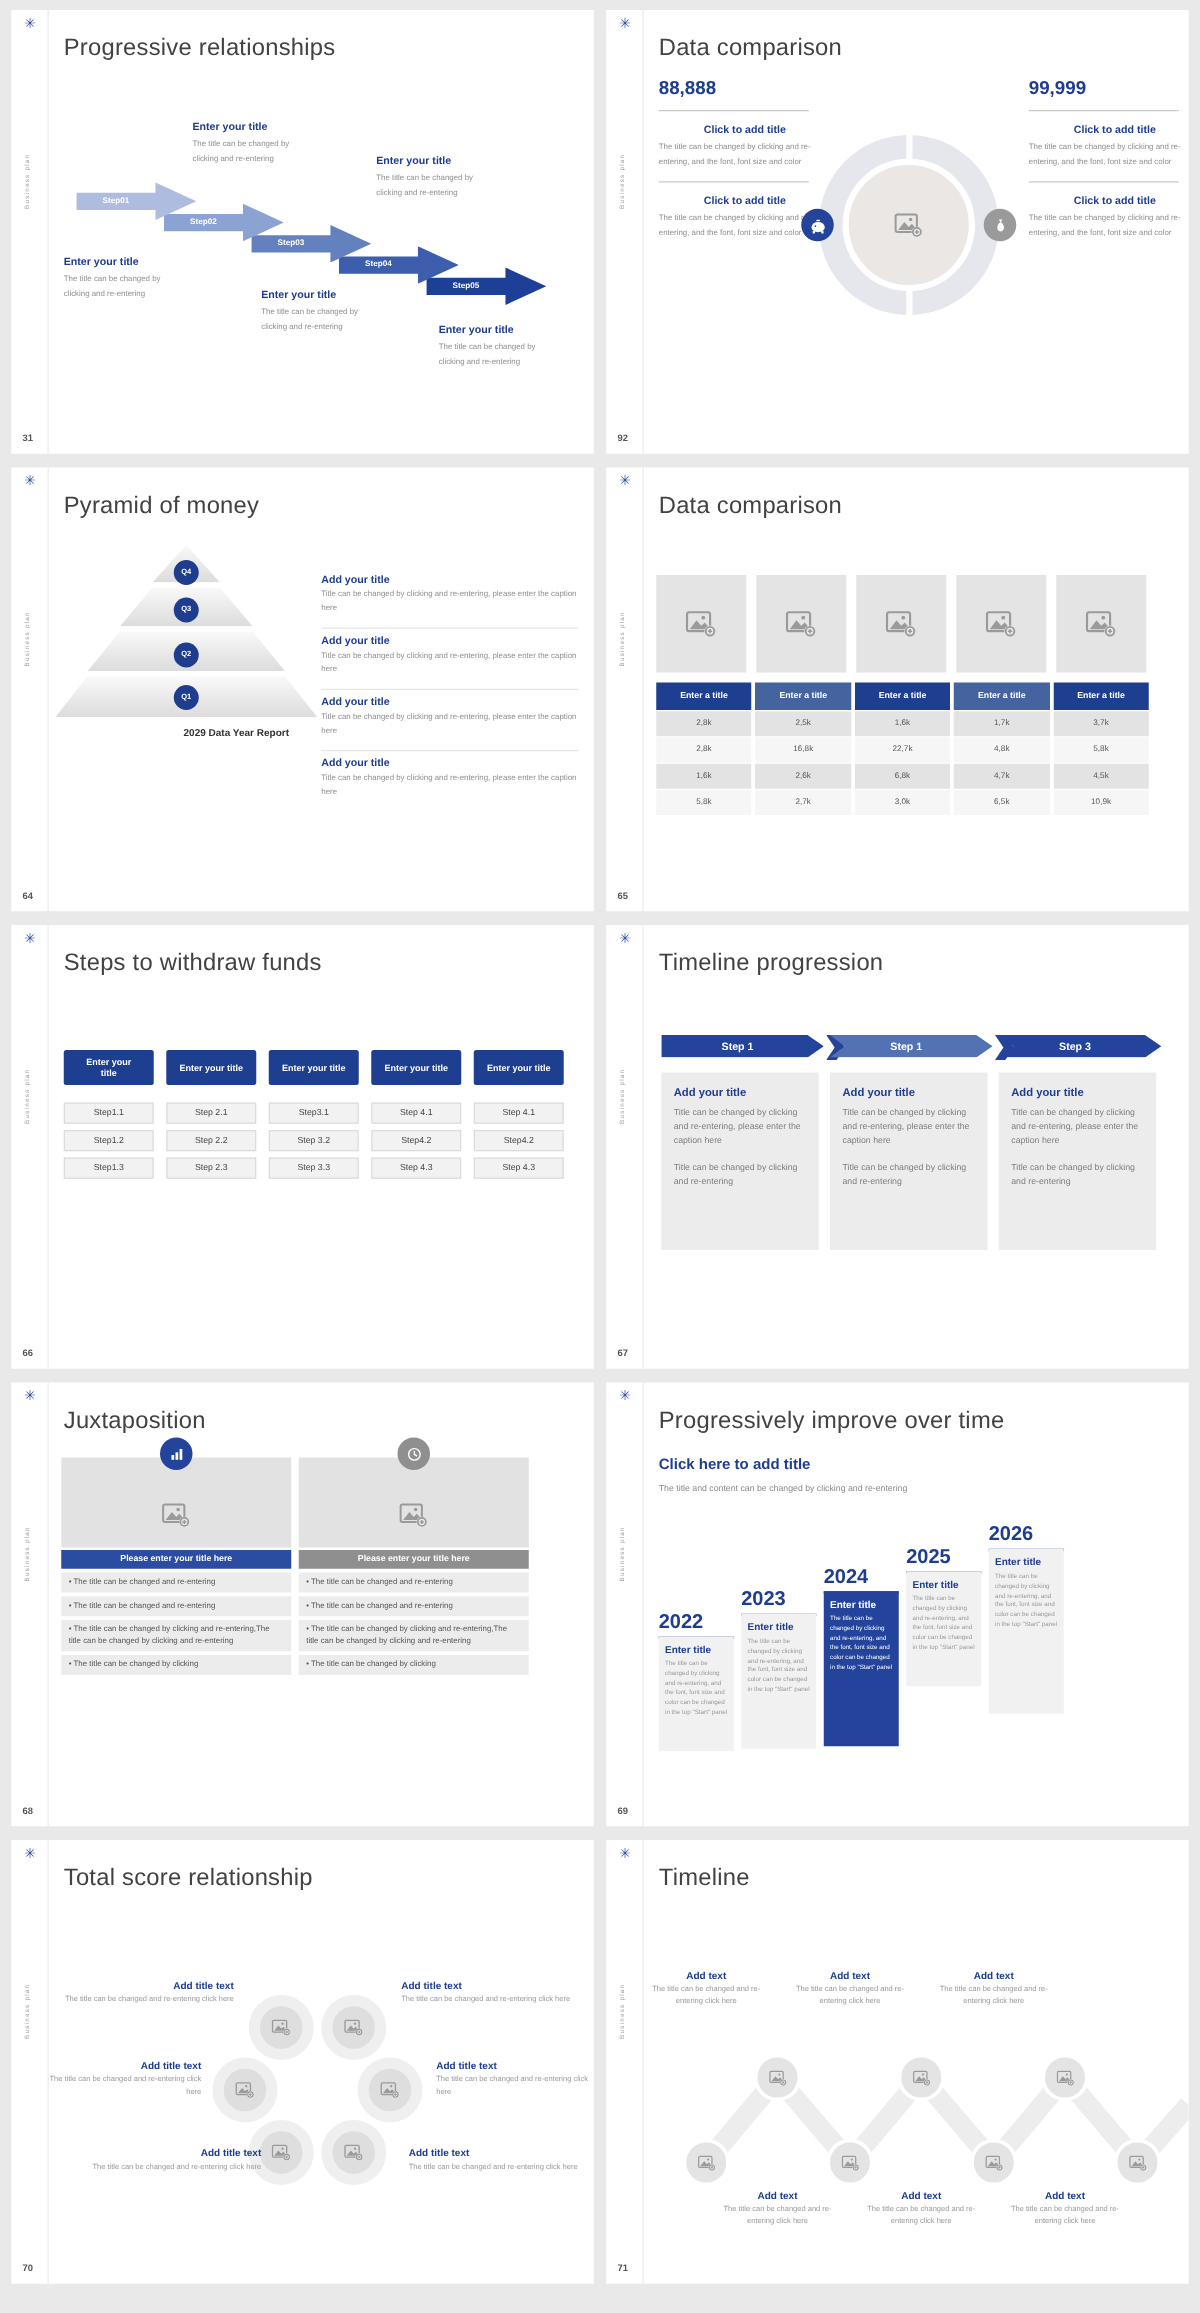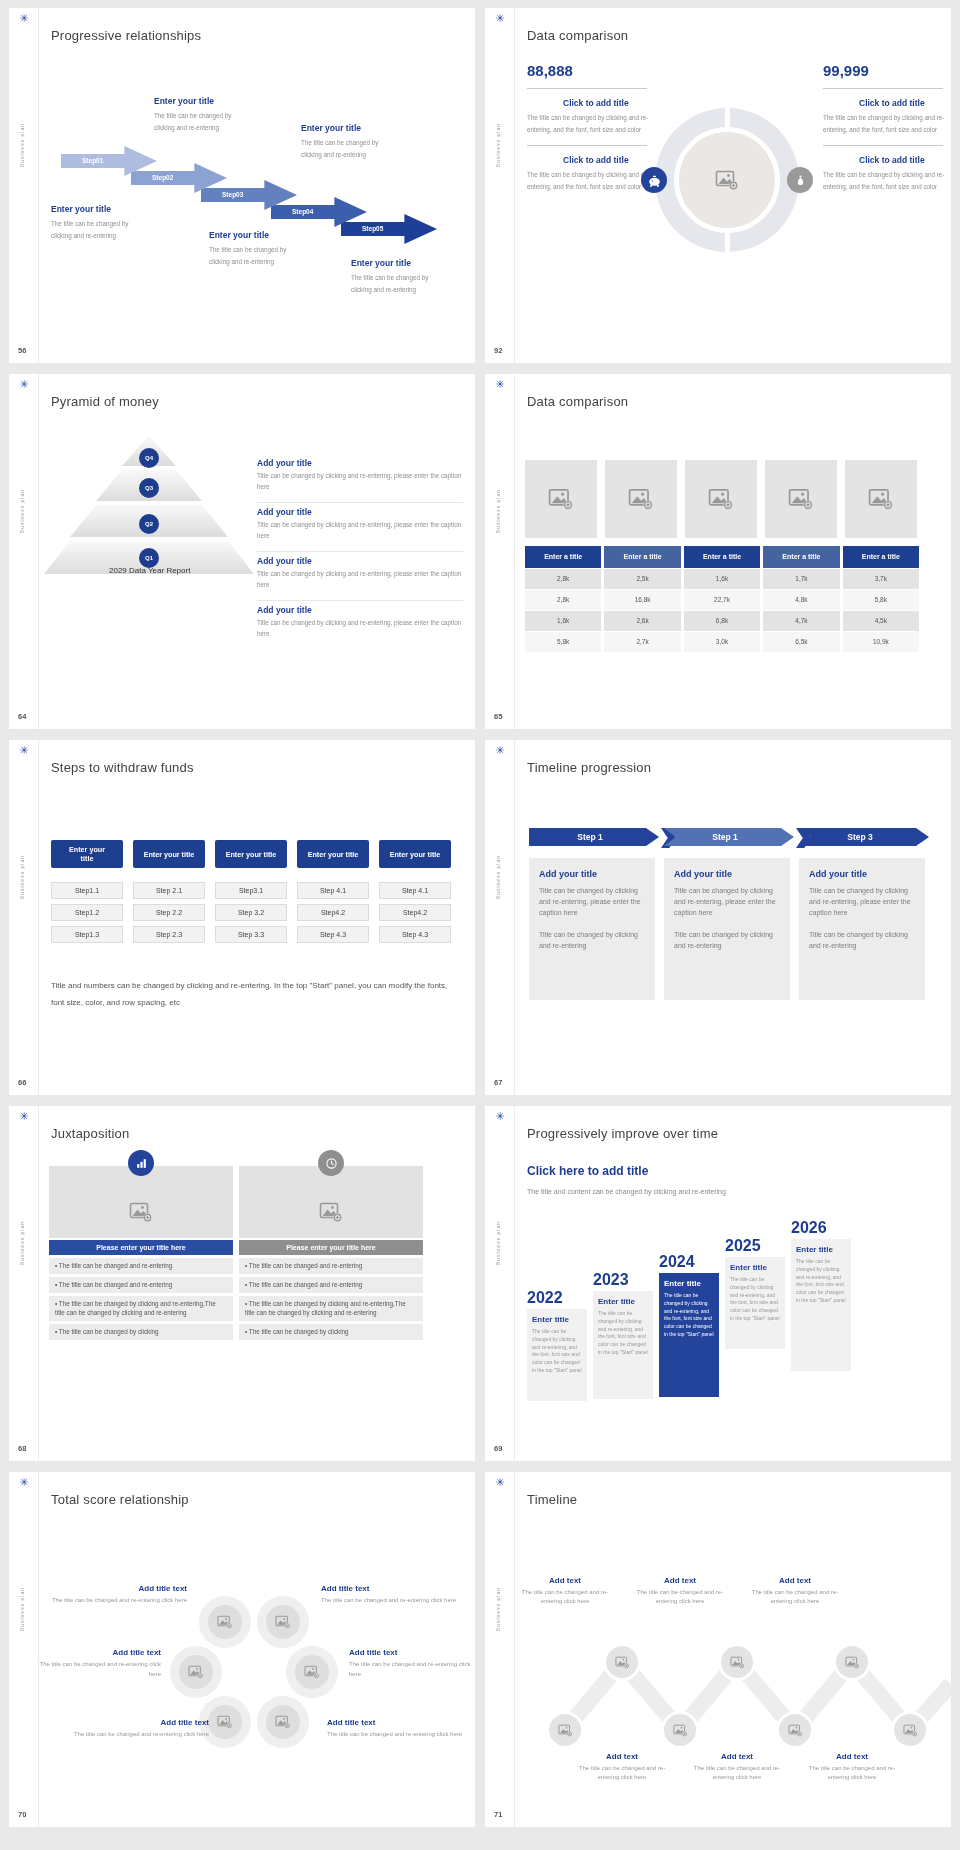--- a/index.html
+++ b/index.html
@@ -6,21 +6,21 @@
   .page{width:960px;height:1850px;background:#e9e9e9;display:grid;
         grid-template-columns:466px 466px;grid-auto-rows:355px;gap:11px 10px;
         padding:8px 6px;box-sizing:border-box;justify-content:center;}
   .slide{position:relative;background:#fff;overflow:hidden;}
   .mcol{position:absolute;left:0;top:0;width:30px;height:100%;border-right:1px solid #ececec;box-sizing:border-box;}
   .logo{position:absolute;top:4px;left:0;width:30px;text-align:center;font-size:11px;color:#2b4da0;}
   .vlabel{position:absolute;top:115px;left:10px;font-size:5px;color:#9a9a9a;writing-mode:vertical-rl;transform:rotate(180deg);letter-spacing:1px;}
   .pnum{position:absolute;bottom:8px;left:9px;font-size:7.5px;font-weight:700;color:#555;}
   .content{position:absolute;left:30px;top:0;width:436px;height:355px;overflow:hidden;}
   .abs{position:absolute;}
-  .stitle{position:absolute;left:12px;top:20px;font-size:13px;color:#424242;letter-spacing:.2px;}
+  .stitle{position:absolute;left:12px;top:20px;font-size:19px;color:#424242;letter-spacing:.2px;}
   .ph{display:block;}
   .ph svg{width:100%;height:100%;display:block;}
   
   .arr{height:30px;width:96px;}
   .arr i{position:absolute;left:0;top:0;width:100%;height:100%;display:block;
          clip-path:polygon(0 27%,66% 27%,66% 0,100% 50%,66% 100%,66% 73%,0 73%);}
   .arr span{position:absolute;left:0;top:27%;width:66%;height:46%;display:flex;align-items:center;justify-content:center;
             font-size:6.5px;font-weight:700;color:#fff;}
   .eb .ebt{font-size:8.5px;font-weight:700;color:#1e3d8f;margin-bottom:4px;}
   .eb .ebl{font-size:6.3px;color:#8f8f8f;line-height:1.95;}
@@ -35,21 +35,21 @@
          display:flex;align-items:center;justify-content:center;}
   .mini{width:26px;height:26px;border-radius:50%;display:flex;align-items:center;justify-content:center;}
   
   .tier{position:absolute;background:linear-gradient(180deg,#f9f9f9,#dcdcdc);}
   .qc{position:absolute;width:20px;height:20px;border-radius:50%;background:#1e3d8f;color:#fff;font-size:6px;font-weight:700;
       display:flex;align-items:center;justify-content:center;}
   .p64 .it{position:absolute;left:218px;width:206px;}
   .p64 .it .t{font-size:8.5px;font-weight:700;color:#1e3d8f;margin-bottom:3px;}
   .p64 .it .b{font-size:6.3px;color:#8f8f8f;line-height:1.7;}
   .sep64{position:absolute;left:218px;width:206px;border-top:1px solid #e6e6e6;}
-  .foot64{position:absolute;left:70px;top:192px;width:160px;text-align:left;font-size:8px;font-weight:400;color:#333;}
+  .foot64{position:absolute;left:70px;top:208px;width:160px;text-align:center;font-size:8px;font-weight:700;color:#333;}
   
   .imgbox{position:absolute;top:86px;width:72px;height:78px;background:#e4e4e4;display:flex;align-items:center;justify-content:center;}
   .t65{position:absolute;left:10px;top:172px;width:394px;}
   .t65 .hr,.t65 .dr{display:flex;gap:3px;margin-bottom:1px;}
   .t65 .hc{flex:1;height:22px;line-height:22px;text-align:center;font-size:7px;font-weight:700;color:#fff;}
   .t65 .dc{flex:1;height:20px;line-height:20px;text-align:center;font-size:6.5px;color:#555;}
   
   .hbtn{position:absolute;top:100px;width:72px;height:28px;background:#1e3f8f;border-radius:2px;color:#fff;
         display:flex;align-items:center;justify-content:center;font-size:7.2px;font-weight:700;text-align:center;line-height:1.25;}
   .scell{position:absolute;width:72px;height:17px;background:#f2f2f2;border:1px solid #dcdcdc;box-sizing:border-box;
@@ -99,21 +99,21 @@
 </style>
 </head>
 <body>
 
 <div class="page">
 
   <div class="slide">
     <div class="mcol">
       <div class="logo">✳</div>
       <div class="vlabel">Business plan</div>
-      <div class="pnum">56</div>
+      <div class="pnum">31</div>
     </div>
     <div class="content">
       <div class="stitle">Progressive relationships</div>
       <div class="arr abs" style="left:22px;top:138px;z-index:5">
         <i style="background:#aebcdf"></i>
           <span>Step01</span>
         </div>
       <div class="arr abs" style="left:92px;top:155px;z-index:4">
         <i style="background:#8ca2d2"></i>
           <span>Step02</span>
@@ -400,21 +400,20 @@
       <div class="scell" style="left:94px;top:186px">Step 2.3</div>
       <div class="scell" style="left:176px;top:142px">Step3.1</div>
       <div class="scell" style="left:176px;top:164px">Step 3.2</div>
       <div class="scell" style="left:176px;top:186px">Step 3.3</div>
       <div class="scell" style="left:258px;top:142px">Step 4.1</div>
       <div class="scell" style="left:258px;top:164px">Step4.2</div>
       <div class="scell" style="left:258px;top:186px">Step 4.3</div>
       <div class="scell" style="left:340px;top:142px">Step 4.1</div>
       <div class="scell" style="left:340px;top:164px">Step4.2</div>
       <div class="scell" style="left:340px;top:186px">Step 4.3</div>
-      <div class="note66">Title and numbers can be changed by clicking and re-entering. In the top "Start" panel, you can modify the fonts, font size, color, and row spacing, etc</div>
     </div>
   </div>
 
   <div class="slide">
     <div class="mcol">
       <div class="logo">✳</div>
       <div class="vlabel">Business plan</div>
       <div class="pnum">67</div>
     </div>
     <div class="content">

